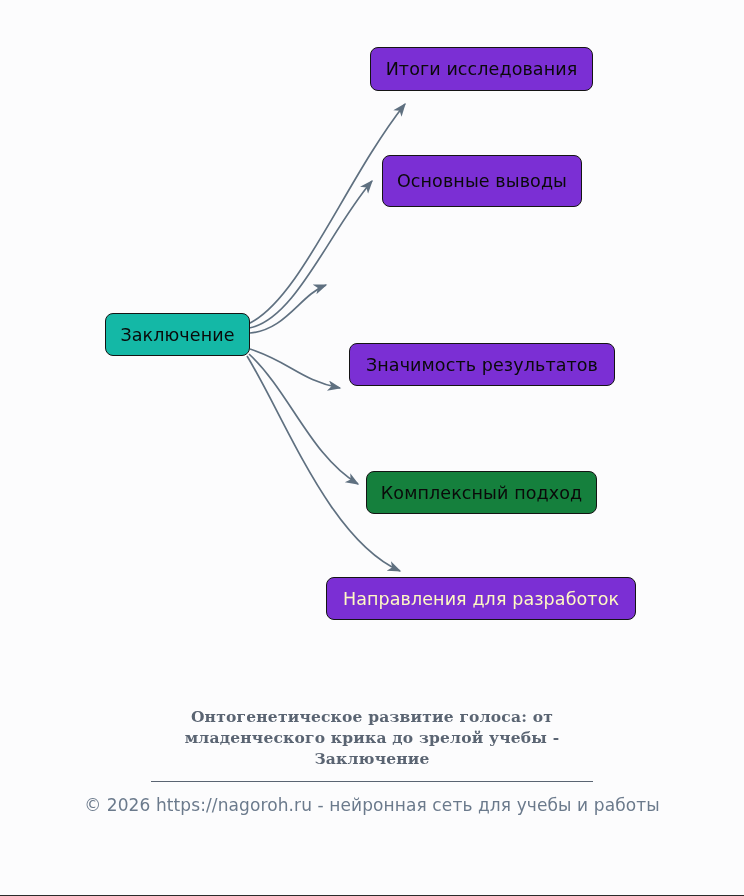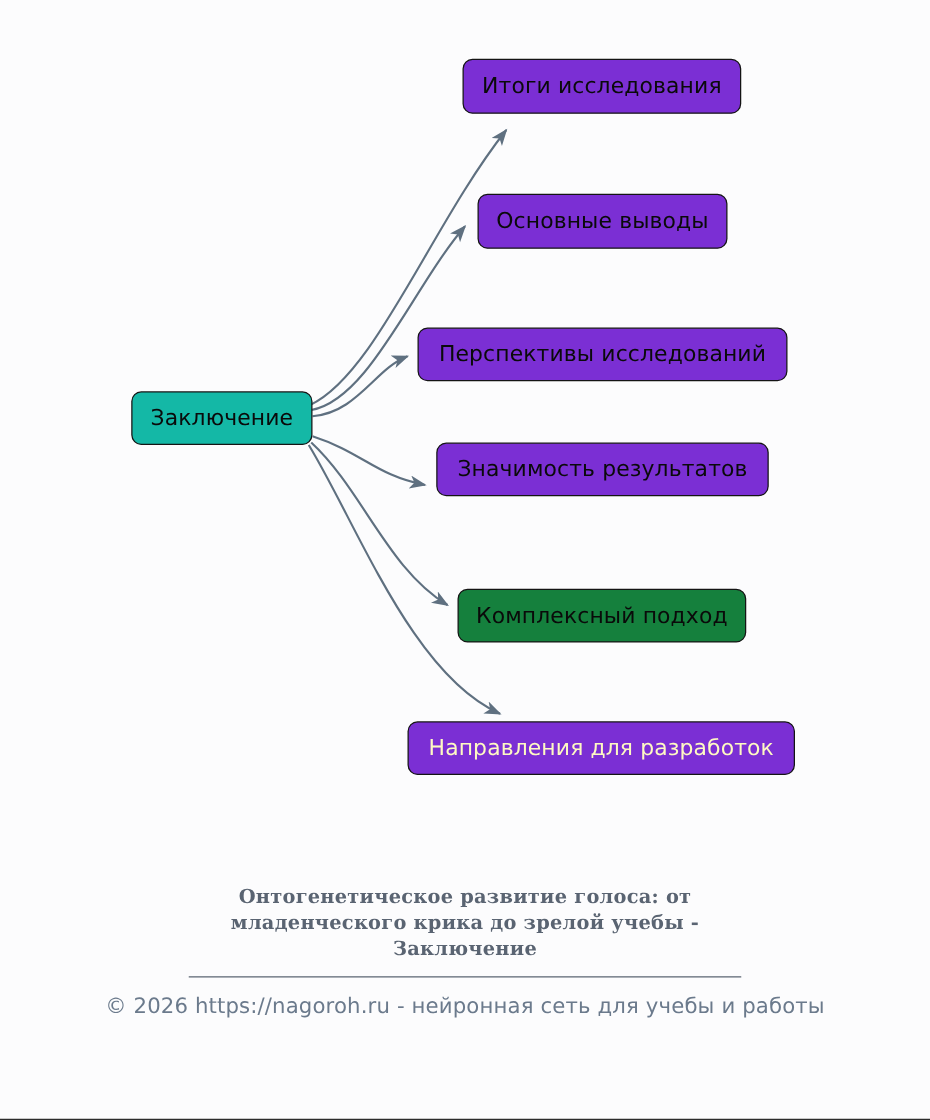--- a/index.html
+++ b/index.html
@@ -112,27 +112,24 @@
       </g>
   </svg>
 
   <div class="node node-root" style="left: 105px; top: 313px; width: 145px; height: 43px; background: #14b8a6; border-color: rgb(20, 20, 20); color: rgb(10, 10, 10);">
     <span>Заключение</span>
   </div>
 
   <div class="node node-leaf" style="left: 370px; top: 47px; width: 223px; height: 44px; background: rgb(123, 47, 212); border-color: rgb(20, 20, 20); color: rgb(10, 10, 10);">
     <span>Итоги исследования</span>
   </div>
-  <div class="node node-leaf" style="left: 382px; top: 155px; width: 200px; height: 44px; background: rgb(123, 47, 212); border-color: rgb(20, 20, 20); color: rgb(10, 10, 10);">
+  <div class="node node-leaf" style="left: 382px; top: 155px; width: 200px; height: 52px; background: rgb(123, 47, 212); border-color: rgb(20, 20, 20); color: rgb(10, 10, 10);">
     <span>Основные выводы</span>
   </div>
-  <div class="node node-leaf" style="left: 334px; top: 262px; width: 296px; height: 43px; background: rgb(123, 47, 212); border-color: rgb(20, 20, 20); color: rgb(10, 10, 10);">
-    <span>Перспективы исследований</span>
-  </div>
-  <div class="node node-leaf" style="left: 349px; top: 354px; width: 266px; height: 43px; background: rgb(123, 47, 212); border-color: rgb(20, 20, 20); color: rgb(10, 10, 10);">
+  <div class="node node-leaf" style="left: 349px; top: 343px; width: 266px; height: 43px; background: rgb(123, 47, 212); border-color: rgb(20, 20, 20); color: rgb(10, 10, 10);">
     <span>Значимость результатов</span>
   </div>
   <div class="node node-leaf" style="left: 366px; top: 471px; width: 231px; height: 43px; background: #15803d; border-color: rgb(20, 20, 20); color: rgb(10, 10, 10);">
     <span>Комплексный подход</span>
   </div>
   <div class="node node-leaf" style="left: 326px; top: 577px; width: 310px; height: 43px; background: rgb(123, 47, 212); border-color: rgb(20, 20, 20); color: #fef9c3;">
     <span>Направления для разработок</span>
   </div>
 
 </div>

